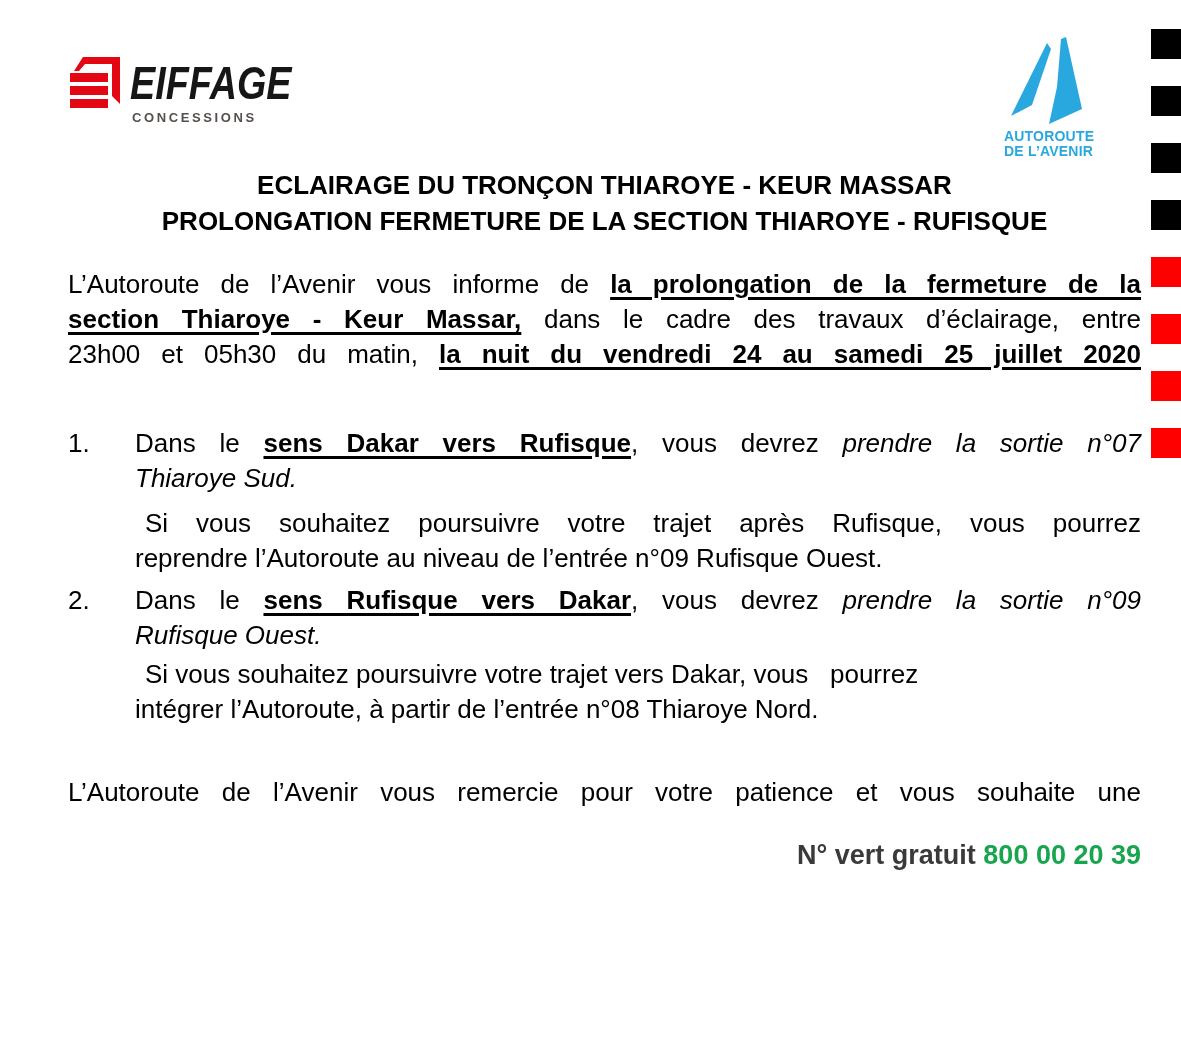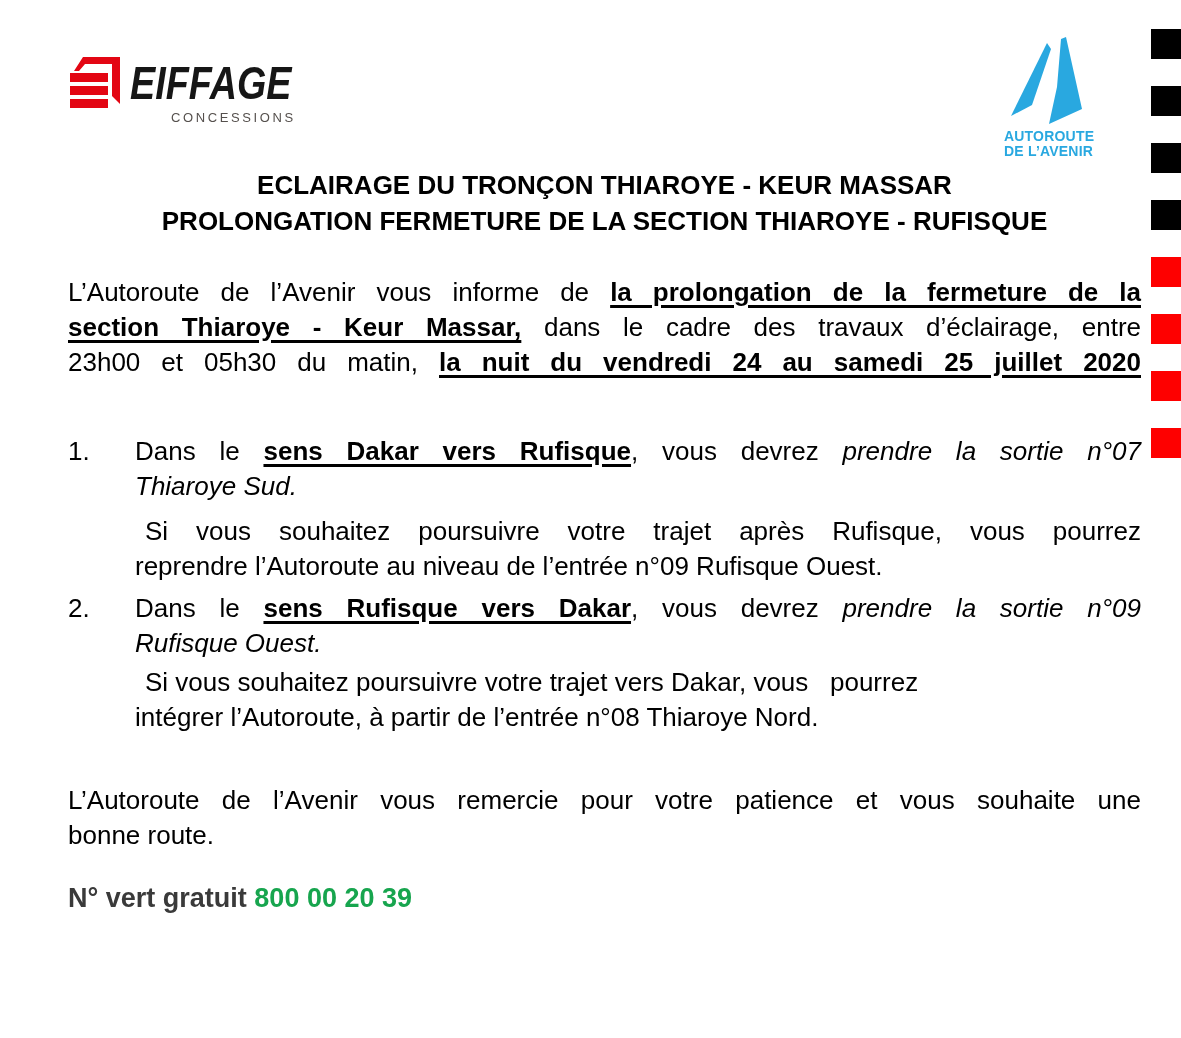--- a/index.html
+++ b/index.html
@@ -17,59 +17,59 @@
   .eiffage-logo{position:absolute;left:68px;top:52px;}
   .eiffage-icon{position:absolute;left:0;top:2px;width:56px;height:60px;}
   .eiffage-icon polygon,.eiffage-icon rect{fill:var(--eiffage-red,#e30613);}
   .eiffage-wordmark{
     position:absolute;left:62px;top:8px;white-space:nowrap;
     font-weight:bold;font-style:italic;font-size:46px;line-height:1;letter-spacing:0px;
     color:#161616;transform:scaleX(.82);transform-origin:0 0;
   }
   .eiffage-division{
     position:absolute;left:64px;top:58px;white-space:nowrap;
-    font-weight:normal;font-size:13px;letter-spacing:2.6px;color:var(--concessions-gray,#55504d);margin-left:39px;
+    font-weight:bold;font-size:13px;letter-spacing:2.6px;color:var(--concessions-gray,#55504d);
   }
 
   
   .ada-logo{position:absolute;left:1004px;top:28px;width:80px;text-align:center;}
   .ada-icon{width:80px;height:100px;display:block;}
   .ada-icon polygon{fill:var(--autoroute-blue,#29a8e0);}
   .ada-caption{
     margin-top:1px;font-weight:bold;font-size:14px;line-height:1.02;letter-spacing:.2px;
     color:var(--autoroute-blue,#29a8e0);white-space:nowrap;
   }
 
   
   .content{position:absolute;left:68px;top:167px;width:1073px;}
   .doc-title{font-weight:bold;font-size:26px;line-height:36px;text-align:center;}
   .title-line{white-space:nowrap;}
 
   .block{font-size:26px;line-height:35px;}
-  #body-blocks > .block:nth-child(1){margin-top:36px;}
+  #body-blocks > .block:nth-child(1){margin-top:28px;}
   #body-blocks > .block:nth-child(2){margin-top:54px;}
   #body-blocks > .block:nth-child(3){margin-top:10px;}
   #body-blocks > .block:nth-child(4){margin-top:7px;}
   #body-blocks > .block:nth-child(5){margin-top:4px;}
   #body-blocks > .block:nth-child(6){margin-top:48px;}
   #body-blocks > .block:nth-child(7){margin-top:2px;font-weight:bold;}
 
   .line{text-align:left;}
   .line.just{text-align:justify;text-align-last:justify;}
   .line.ind{padding-left:10px;}
   .b{font-weight:bold;}
   .i{font-style:italic;}
   .u{text-decoration:underline;text-decoration-thickness:3px;text-underline-offset:4px;}
 
   .li{display:flex;}
   .marker{width:67px;flex:none;}
   .li-body{flex:1;min-width:0;}
   .sub{margin-left:67px;}
 
-  .phone-line{margin-top:28px;font-weight:bold;font-size:27px;line-height:35px;color:var(--footer-text,#3a3a3a);}
+  .phone-line{margin-top:28px;font-weight:bold;font-size:27px;line-height:35px;color:var(--footer-text,#3a3a3a);text-align:right;}
   .phone-line .green{color:var(--phone-green,#17a54e);}
 </style>
 </head>
 <body>
 
 <div class="page">
 
   <div class="eiffage-logo">
     <svg class="eiffage-icon" viewBox="0 0 56 60" aria-hidden="true">
       <polygon points="6,17 15,3 52,3 52,10 17,10 11,17"></polygon>
@@ -131,20 +131,19 @@
             <div class="line just"><span>Dans le </span><span class="b u">sens Rufisque vers Dakar</span><span>, vous devrez </span><span class="i">prendre la sortie n°09</span></div>
             <div class="line"><span class="i">Rufisque Ouest.</span></div>
           </div>
         </div>
         <div class="block sub">
           <div class="line ind"><span>Si vous souhaitez poursuivre votre trajet vers Dakar, vous &nbsp;&nbsp;pourrez</span></div>
           <div class="line"><span>intégrer l’Autoroute, à partir de l’entrée n°08 Thiaroye Nord.</span></div>
         </div>
         <div class="block p">
           <div class="line just"><span>L’Autoroute de l’Avenir vous remercie pour votre patience et vous souhaite une</span></div>
-          <div class="line"><span>bonne route.</span></div>
         </div>
       </div>
 
     <div class="phone-line"><span>N° vert gratuit</span> <span class="green">800 00 20 39</span></div>
   </div>
 
 </div>
 
 </body></html>

